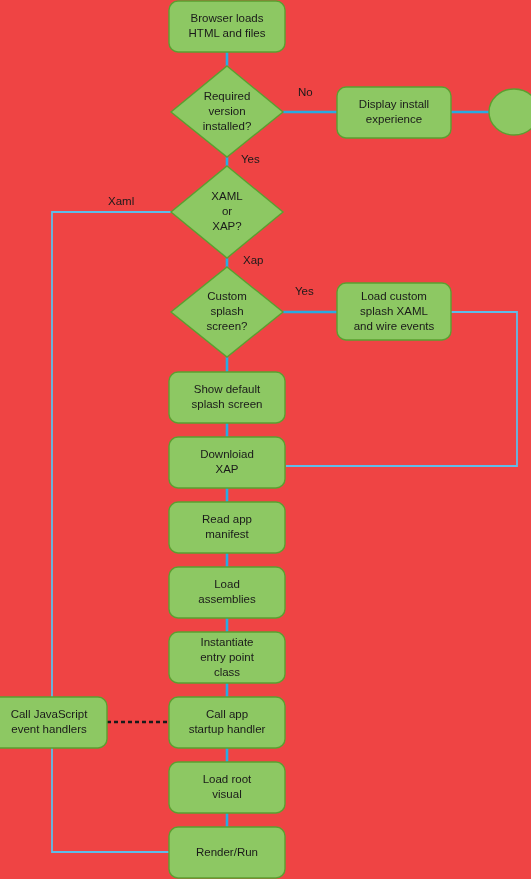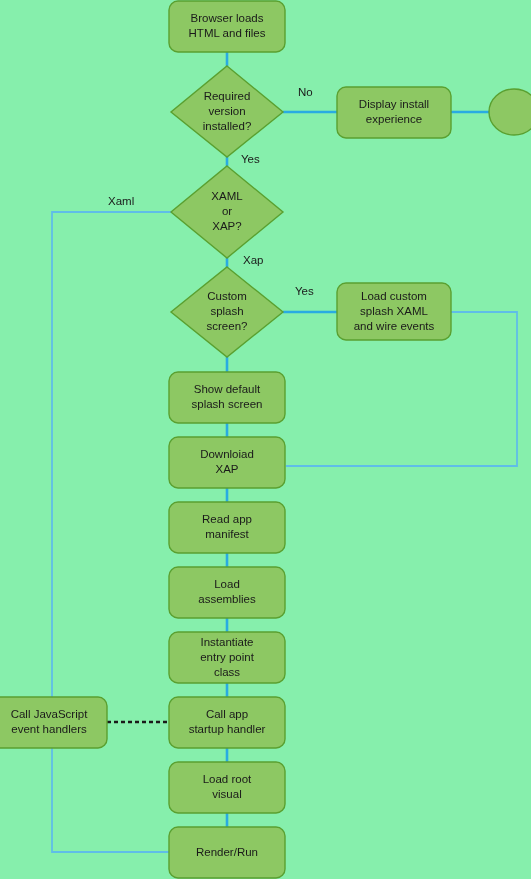--- a/index.html
+++ b/index.html
@@ -8,21 +8,21 @@
     padding: 0;
     background: #ffffff;
   }
   body {
     font-family: "Liberation Sans", sans-serif;
   }
   #canvas {
     position: relative;
     width: 531px;
     height: 879px;
-    background: #86efac;
+    background: #ef4444;
     overflow: hidden;
   }
   svg.layer {
     position: absolute;
     left: 0;
     top: 0;
     width: 531px;
     height: 879px;
   }
   .node-text {

